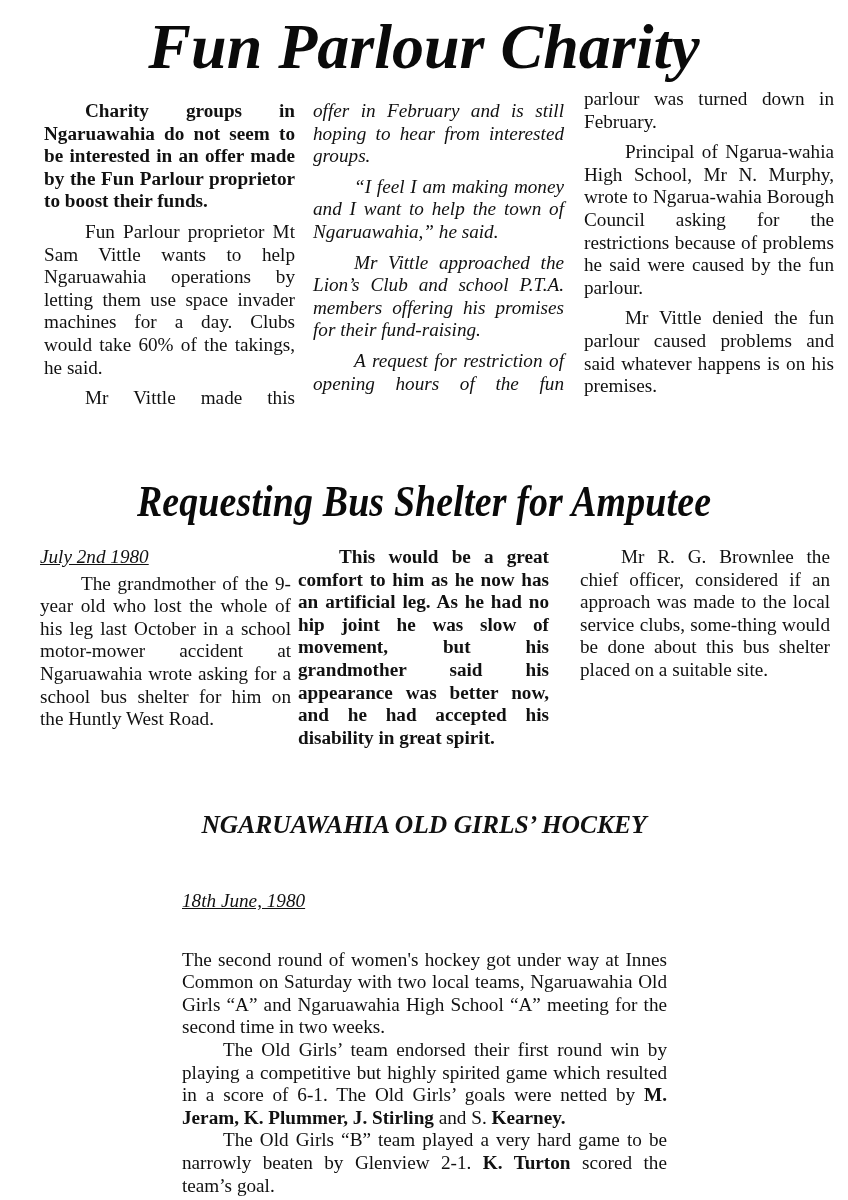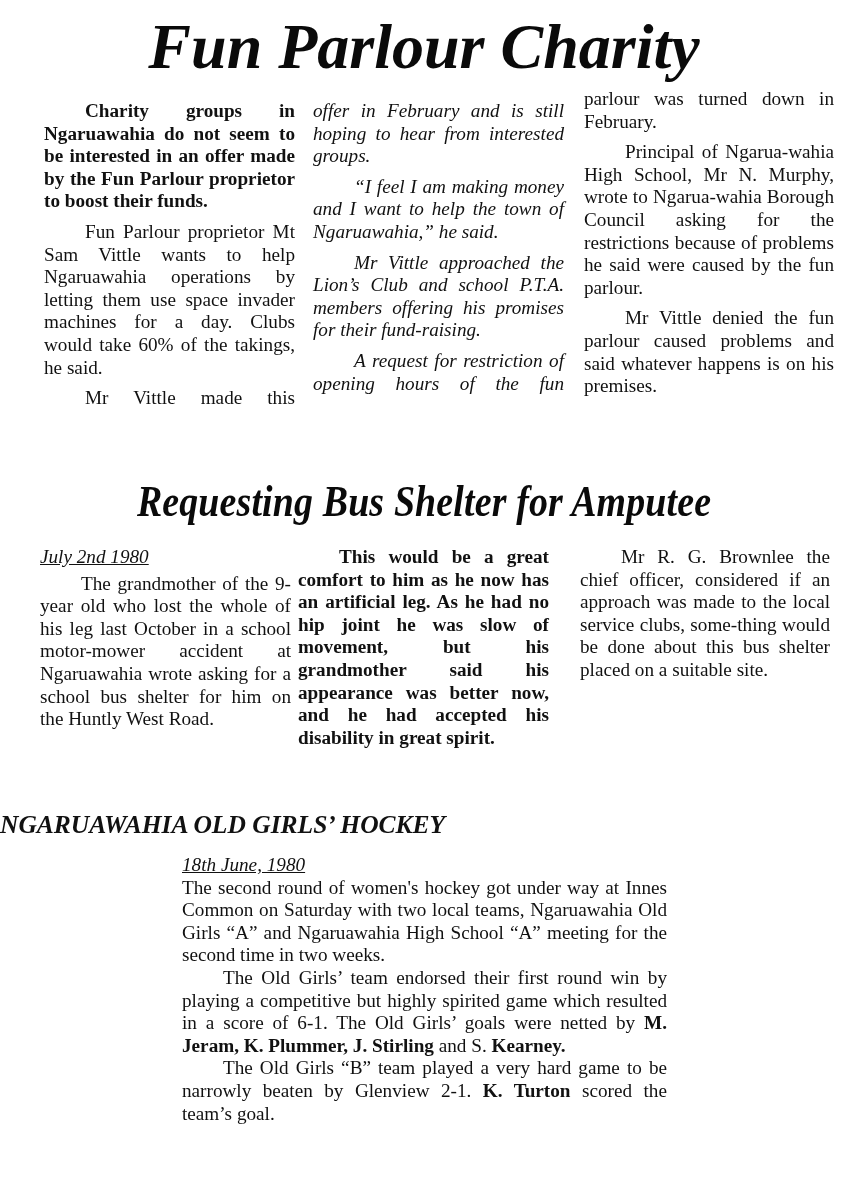--- a/index.html
+++ b/index.html
@@ -25,29 +25,29 @@
   
   #a1c1 { left: 44px; top: 100px; width: 251px; }
   #a1c2 { left: 313px; top: 100px; width: 251px; font-style: italic; }
   #a1c3 { left: 584px; top: 88px; width: 250px; }
   
   #a2c1 { left: 40px; top: 546px; width: 251px; }
   #a2c2 { left: 298px; top: 546px; width: 251px; font-weight: bold; }
   #a2c3 { left: 580px; top: 546px; width: 250px; }
   
   #h3 {
-    position: absolute; left: 0; width: 848px; top: 808px; 
+    position: absolute; left: 0; width: 848px; top: 808px; text-align: center;
     font-weight: bold; font-style: italic; font-size: 25.5px; line-height: 34px; margin: 0;
   }
   #a3 {
     position: absolute; left: 182px; top: 854px; width: 485px;
     font-size: 19.2px; line-height: 22.6px; text-align: justify;
   }
   #a3 p { margin: 0; text-indent: 41px; }
-  #a3 p.noindent { text-indent: 0; }
+  #a3 p.noindent { text-indent: 0; margin-top: 36px; }
   .b { font-weight: bold; }
   .just-all { text-align-last: justify; }
 </style>
 </head>
 <body>
 
 <h1 id="h1" class="headline">Fun Parlour Charity</h1>
 
 <div id="a1c1" class="col">
   <p class="lead">Charity groups in Ngaruawahia do not seem to be interested in an offer made by the Fun Parlour proprietor to boost their funds.</p>

